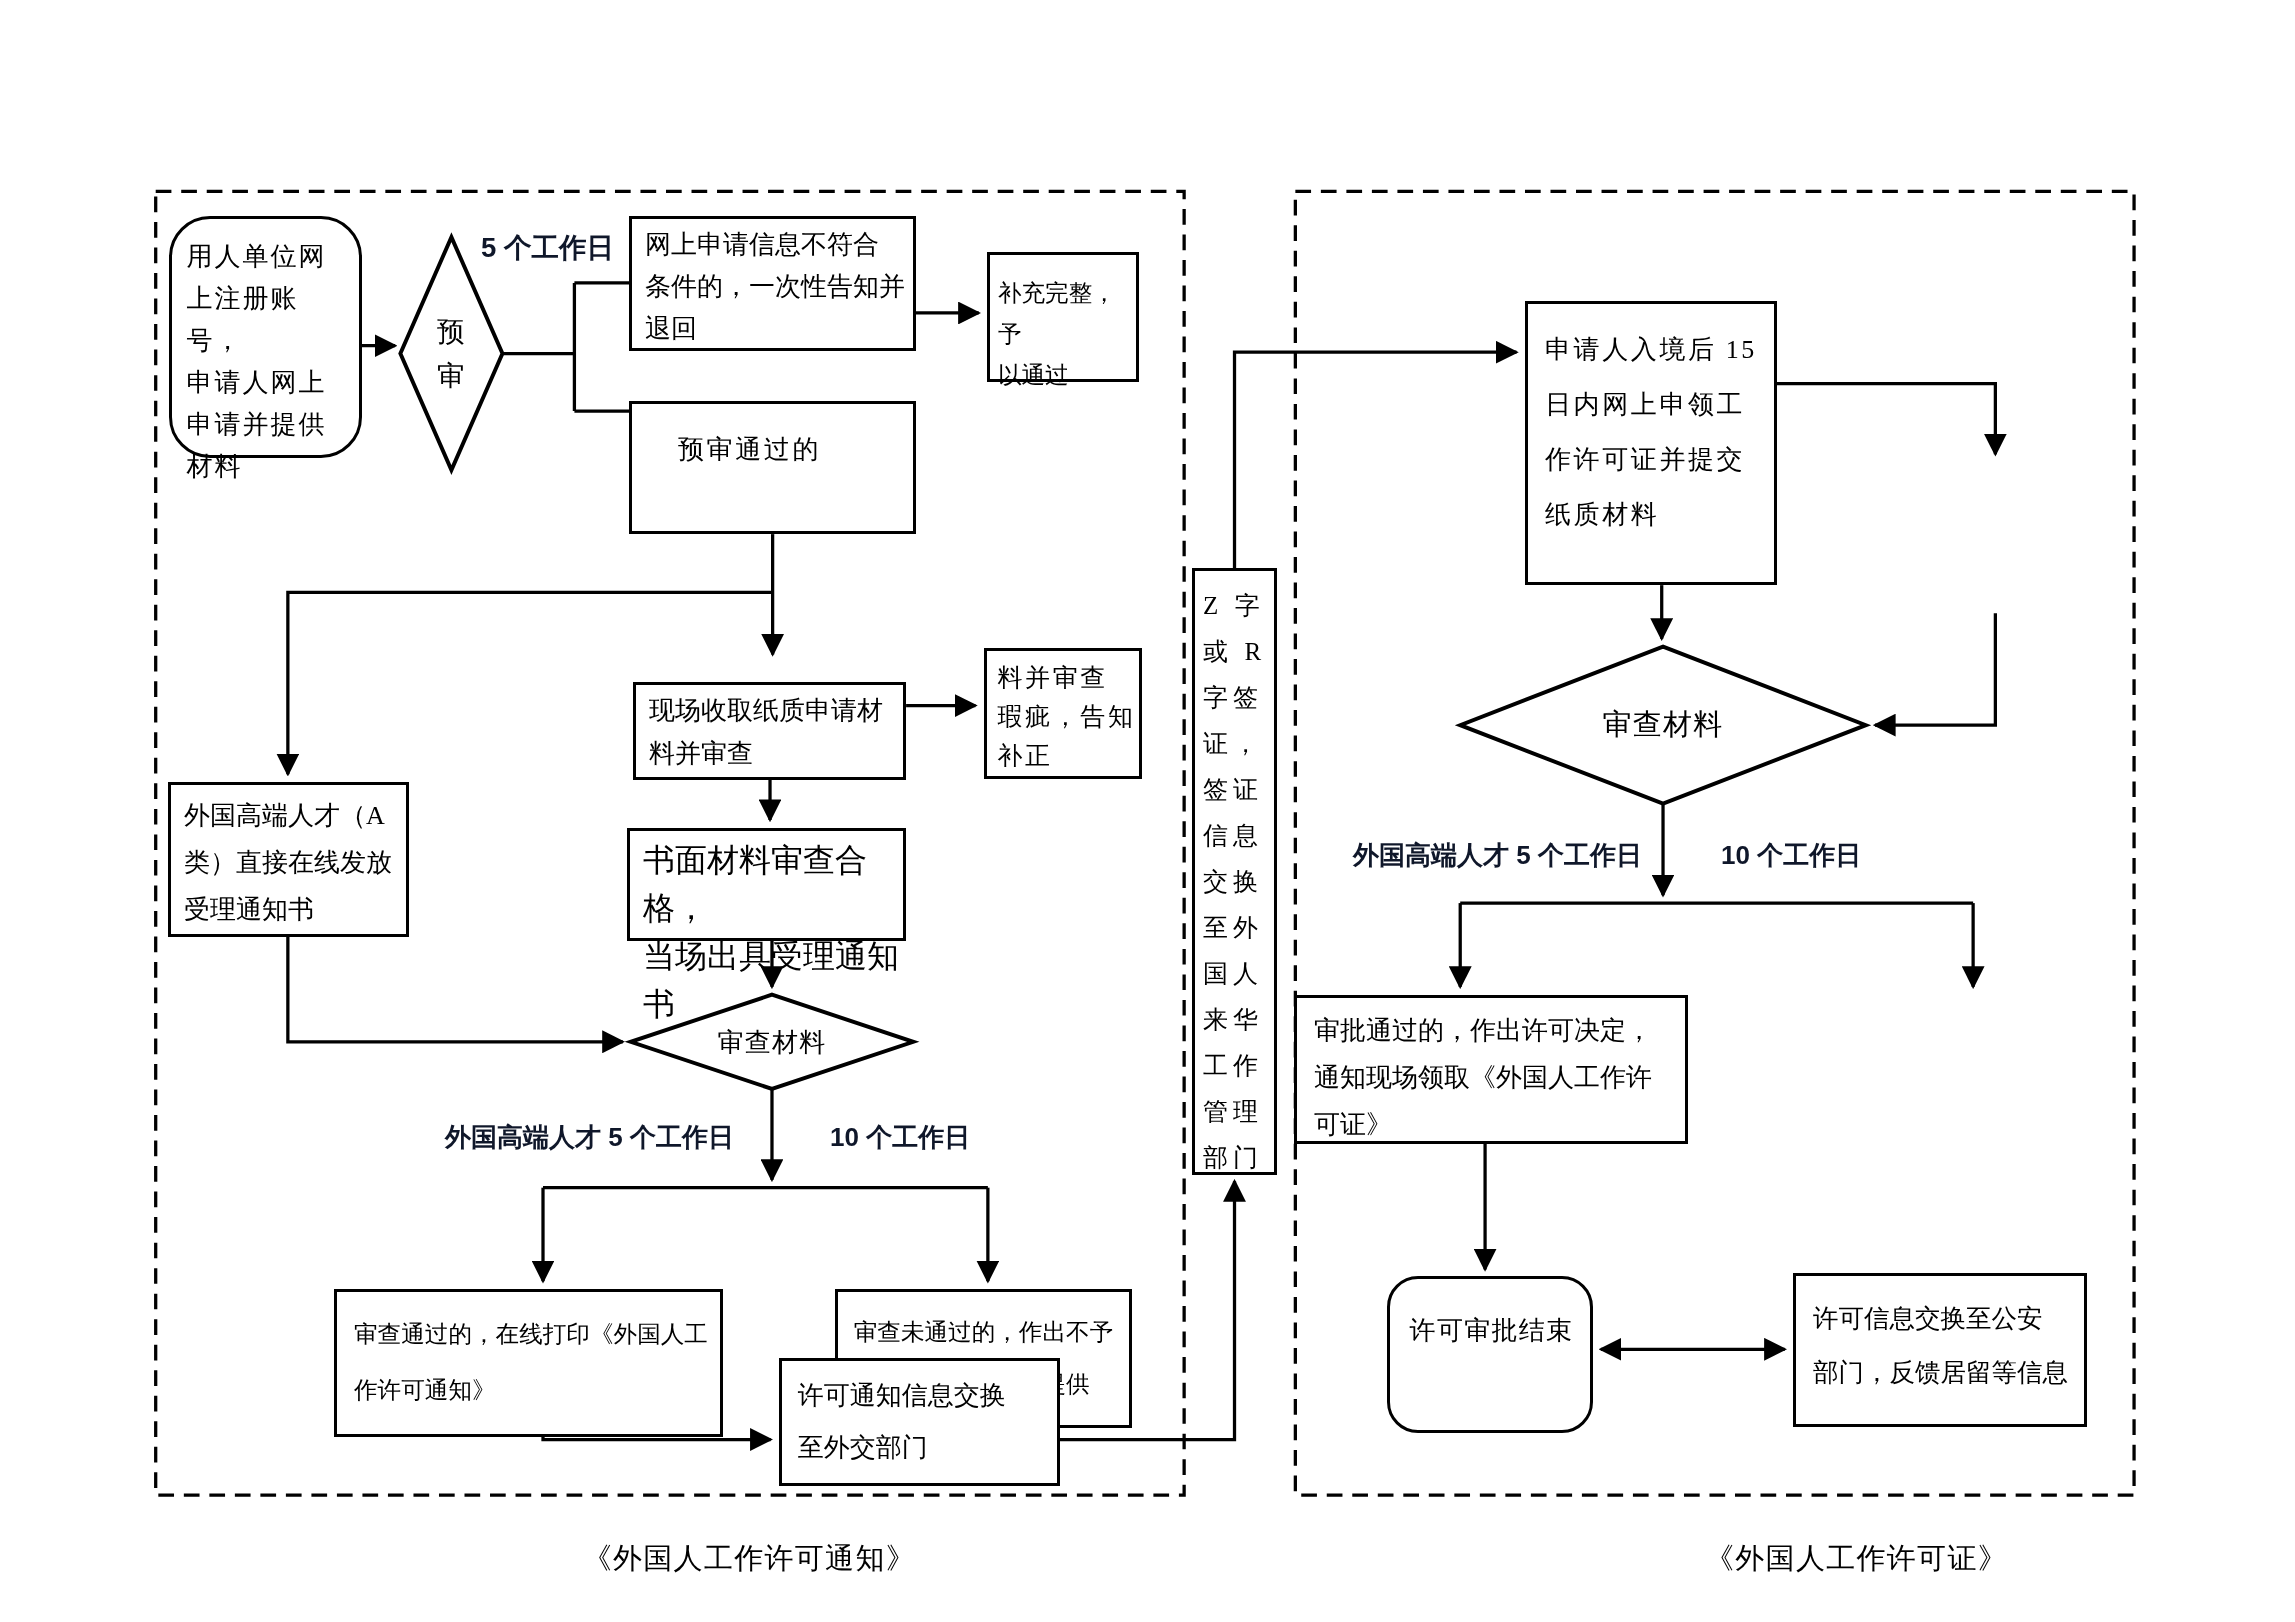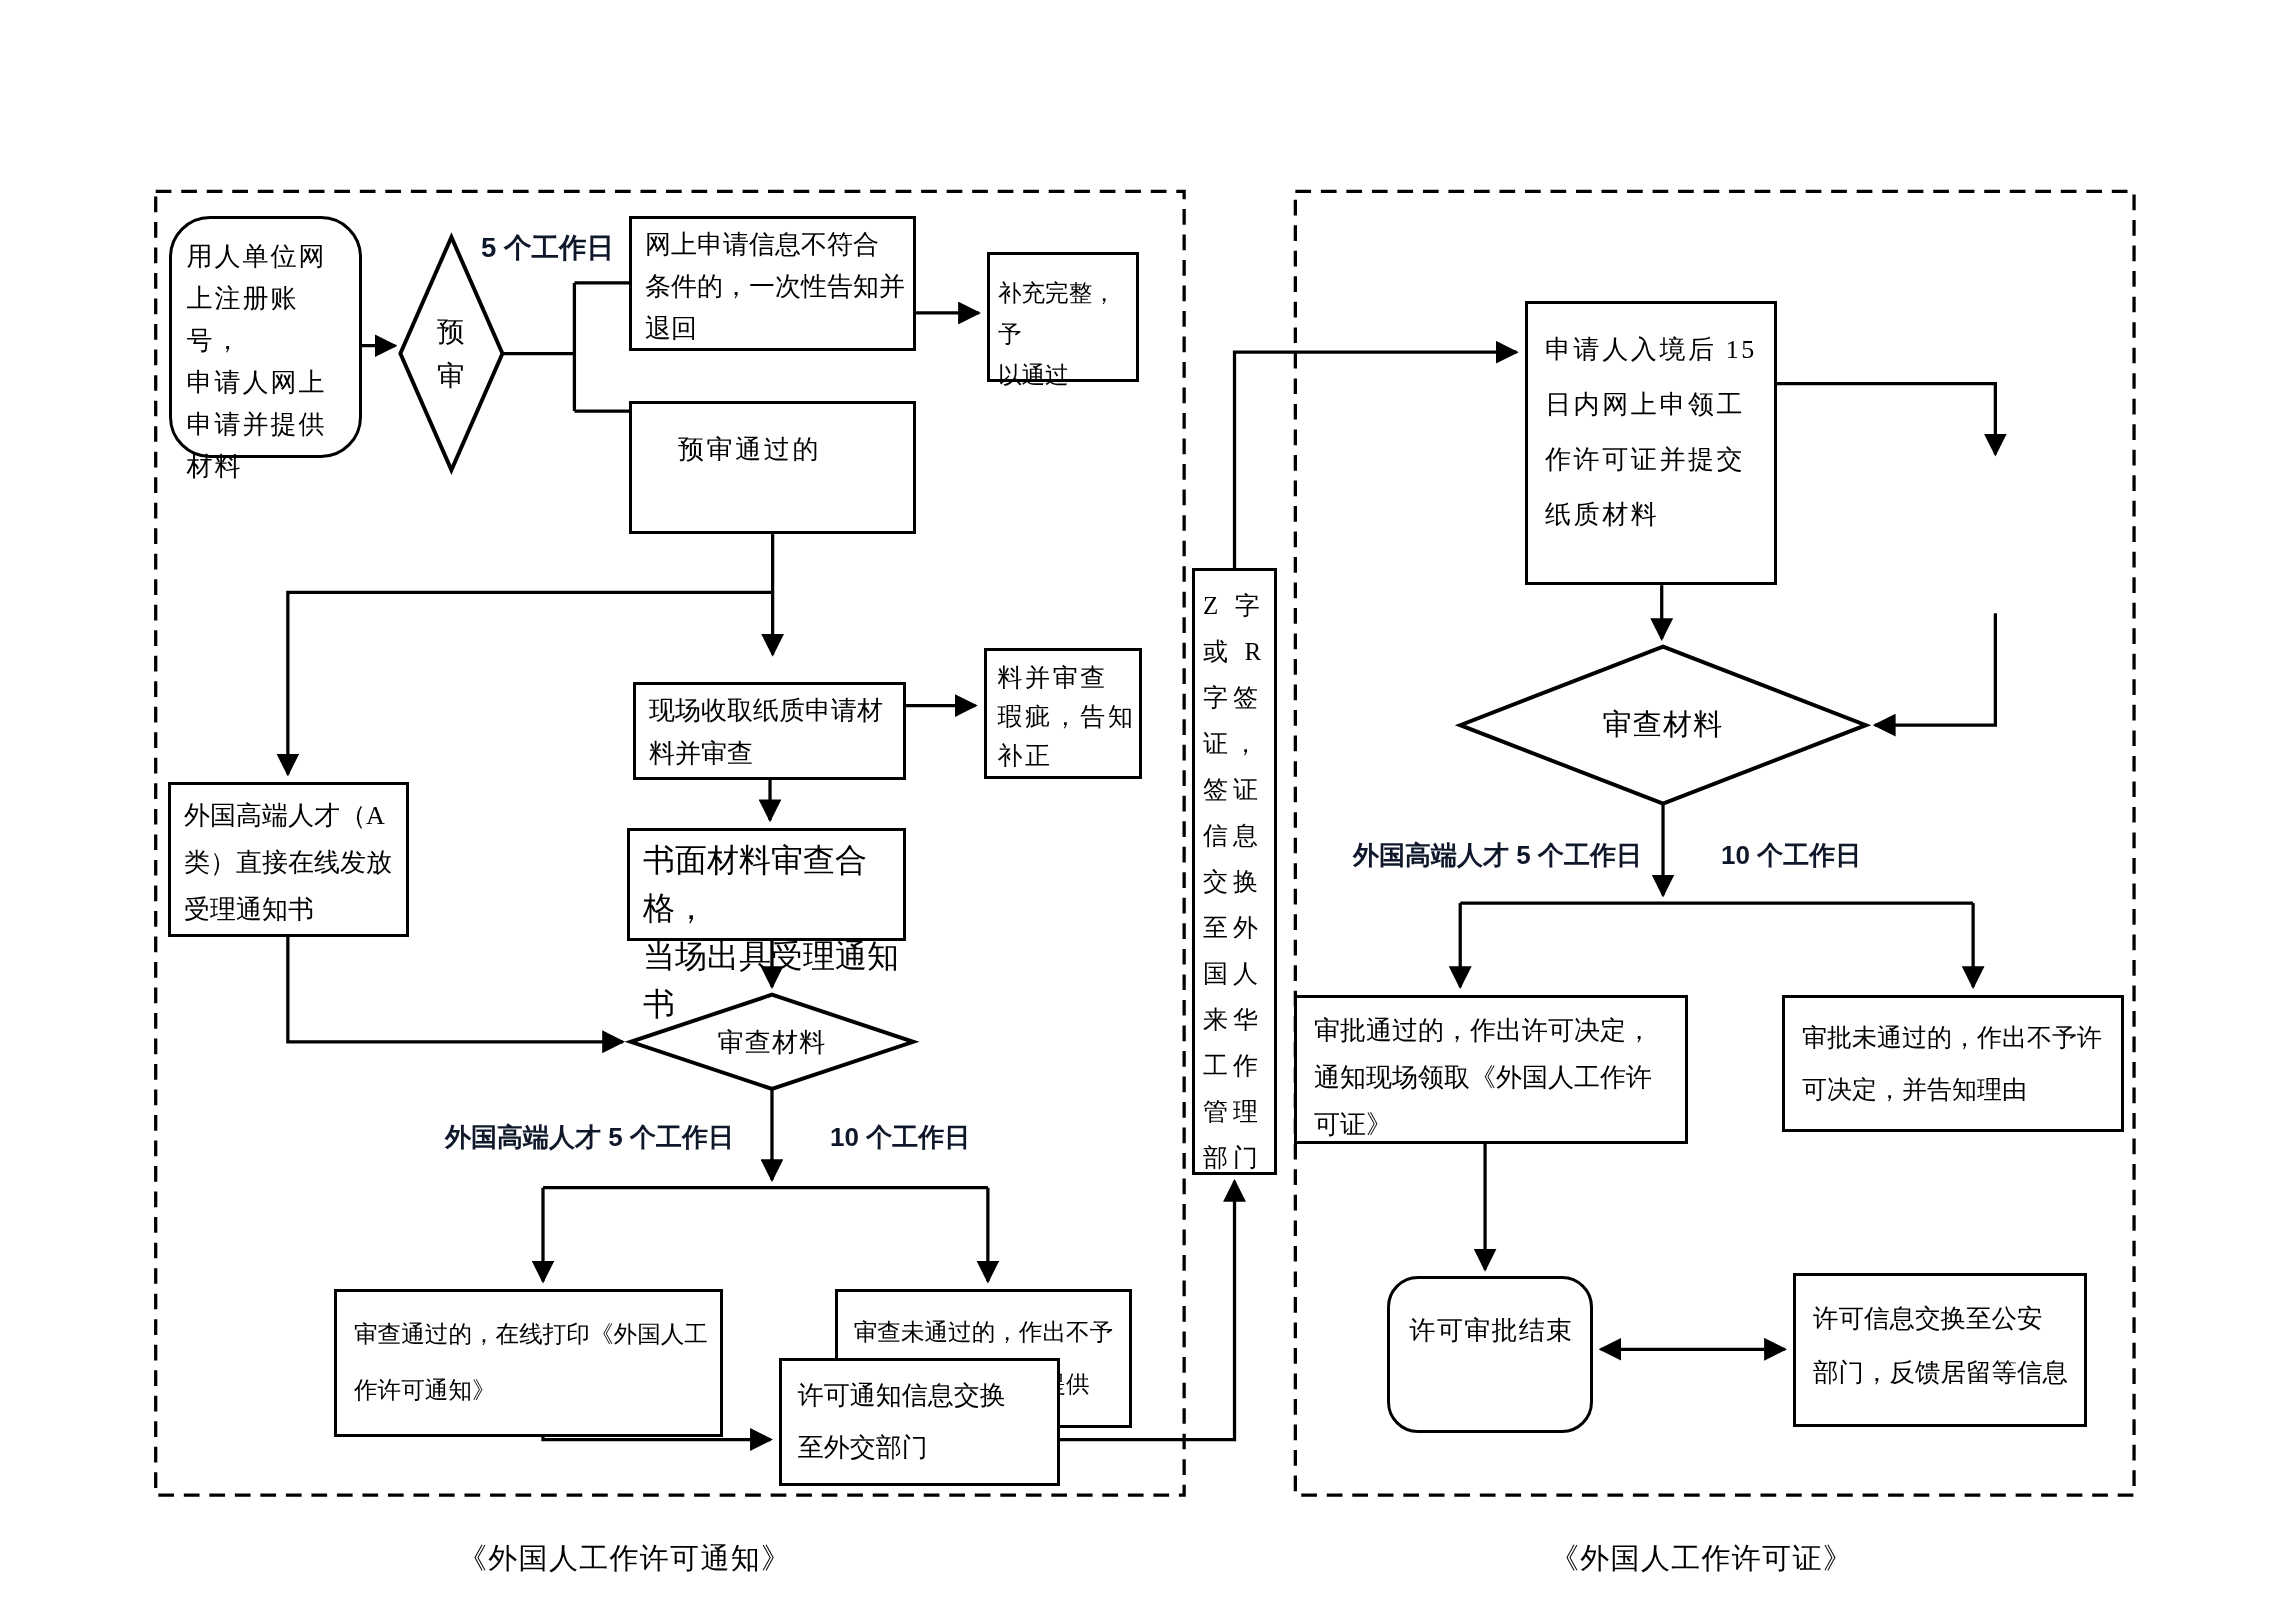--- a/index.html
+++ b/index.html
@@ -15,21 +15,21 @@
   }
   .lbl {
     position:absolute; white-space:pre; color:#0f172a;
     font-family:"Liberation Sans","DejaVu Sans",sans-serif; font-weight:bold;
   }
   .dlabel {
     position:absolute; display:flex; align-items:center; justify-content:center;
     text-align:center; white-space:pre-line; background:transparent; border:none;
   }
   .caption {
-    position:absolute; text-align:left; font-size:29px; letter-spacing:1.3px;
+    position:absolute; text-align:right; font-size:29px; letter-spacing:1.3px;
     font-family:"Liberation Serif","DejaVu Serif",serif;
   }
 
   
   .n-start   { left:169px;  top:216px;  width:193px; height:242px; border-radius:41px;
                font-size:26px; line-height:42px; padding:17px 11.8px 0 14.4px; letter-spacing:2px; }
   .n-reject  { left:629px;  top:216px;  width:287px; height:135px;
                font-size:26px; line-height:42px; padding:5.2px 3.9px 0 13px; }
   .n-supp    { left:987px; top:252px;  width:152px; height:130px;
                font-size:23.6px; line-height:41px; padding:18.3px 2.6px 0 7.9px; }
@@ -187,21 +187,19 @@
   <div class="node n-entry">申请人入境后 15
 日内网上申领工
 作许可证并提交
 纸质材料</div>
   <div class="dlabel d-rrev">审查材料</div>
   <div class="lbl l-rt5">外国高端人才 5 个工作日</div>
   <div class="lbl l-r10">10 个工作日</div>
   <div class="node n-rappr">审批通过的，作出许可决定，
 通知现场领取《外国人工作许
 可证》</div>
-  <div class="node n-rrej">审批未通过的，作出不予许
-可决定，并告知理由</div>
   <div class="node n-end">许可审批结束</div>
   <div class="node n-police">许可信息交换至公安
 部门，反馈居留等信息</div>
   <div class="caption cap-r">《外国人工作许可证》</div>
 
 </div>
 
 
 </body></html>

